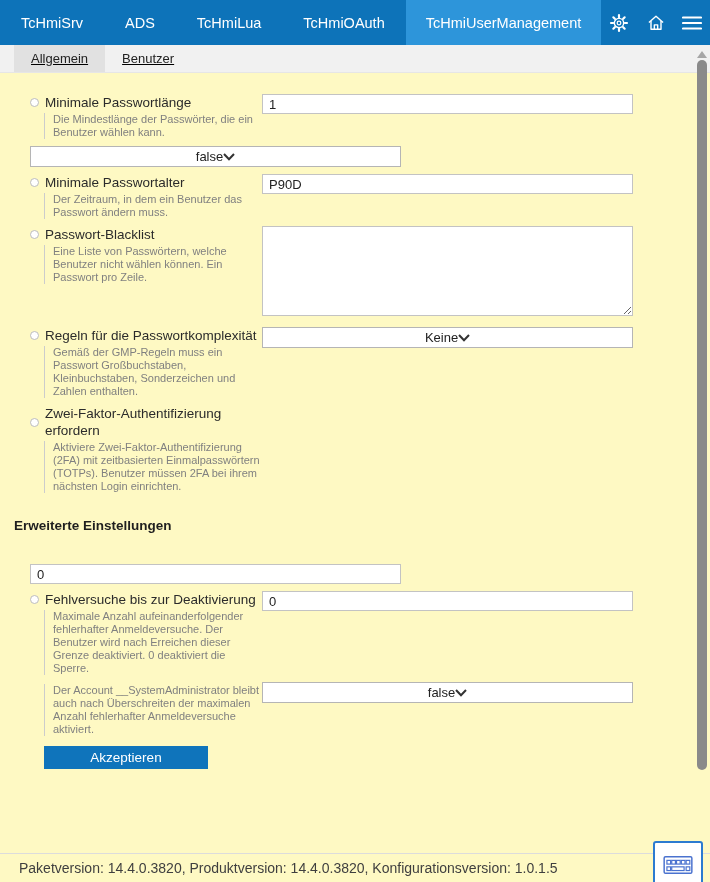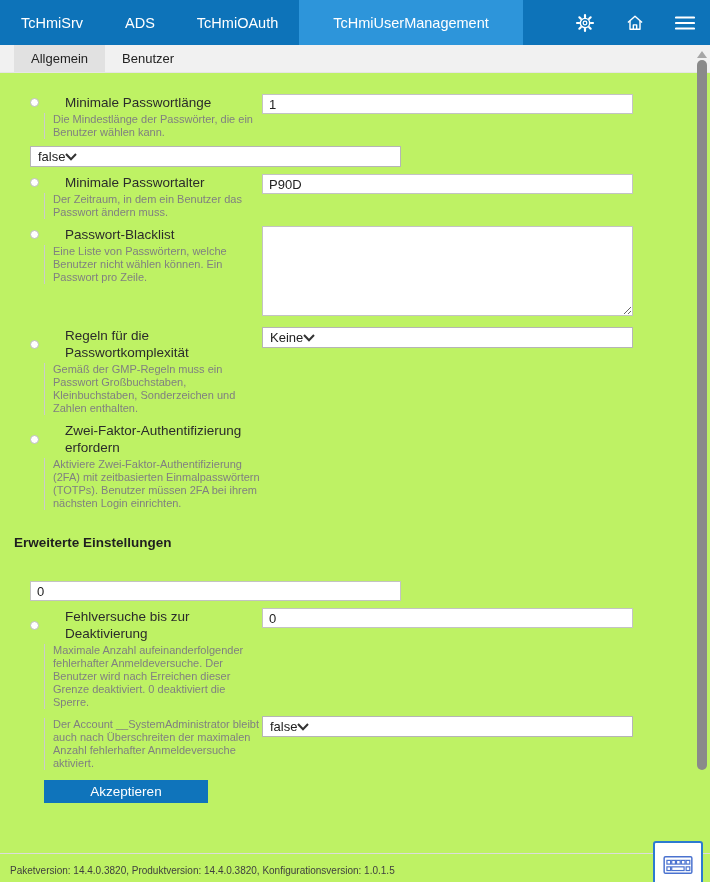--- a/index.html
+++ b/index.html
@@ -1,70 +1,70 @@
 <!DOCTYPE html>
 <html><head>
 <meta charset="utf-8">
 <style>
   * { margin:0; padding:0; box-sizing:border-box; }
   html,body { width:710px; height:882px; overflow:hidden; background:#fff;
               font-family:"Liberation Sans", sans-serif; }
-  .app { position:relative; width:710px; height:882px; overflow:hidden; background:#bef264; }
+  .app { position:relative; width:710px; height:882px; overflow:hidden; background:#fef9c3; }
 
   
   .topnav { display:flex; align-items:stretch; height:45px; background:#0d73b9; }
   .nav-tab { display:flex; align-items:center; padding:0 21px; color:#fff;
              font-size:14.5px; cursor:pointer; white-space:nowrap; }
-  .nav-tab.active { background:#2d95da; padding:0 34px; }
+  .nav-tab.active { background:#2d95da; padding:0 20px; }
   .nav-spacer { flex:1; }
   .nav-icon { display:flex; align-items:center; justify-content:center;
               width:50px; cursor:pointer; }
   .nav-icon svg { display:block; }
 
   
   .subtabs { display:flex; align-items:stretch; height:28px; background:#f1f1f1;
-             border-bottom:1px solid #e6e6e6; padding-left:14px; }
+             border-bottom:1px solid #e6e6e6; padding-left:14px;text-decoration:underline; }
   .subtab { display:flex; align-items:center; padding:0 17px; font-size:13px;
             color:#222; cursor:pointer; }
   .subtab.active { background:#e1e1e1; }
 
   
   .content { padding:21px 0 0 30px; }
   .field-row { display:flex; align-items:flex-start; margin-bottom:7px; }
   .field-left { width:232px; flex-shrink:0; }
-  .field-head { display:flex; align-items:center;gap:20px; }
+  .field-head { display:flex; align-items:center; }
   .radio-dot { width:9px; height:9px; border:1px solid #bdbdbd; border-radius:50%;
                flex-shrink:0; margin-right:6px; background:#fff; }
   .field-label { font-size:13.5px; line-height:17px; color:#2b2b2b; }
   .field-desc { margin-left:14px; margin-top:2px; padding-left:8px;
                 border-left:1px solid #ccc; font-size:11px; line-height:13px;
                 color:#808080; max-width:218px; }
   .field-control { width:371px; flex-shrink:0; }
   .text-input { width:371px; height:20px; border:1px solid #c3c3c3; background:#fff;
                 font-family:"Liberation Sans", sans-serif; font-size:13px;
                 color:#222; padding:1px 6px; outline:none; }
   .select-box { width:371px; height:21px; border:1px solid #b5b5b5; background:#fff;
-                display:flex; align-items:center; justify-content:flex-start;
+                display:flex; align-items:center; justify-content:center;
                 padding:0 7px; font-size:13px; color:#222; cursor:pointer; }
   .select-box svg { flex-shrink:0; }
   .blacklist-textarea { width:371px; height:90px; border:1px solid #c3c3c3;
                         resize:both; font-family:"Liberation Sans", sans-serif;
                         font-size:13px; padding:3px 6px; outline:none; }
   .section-heading { font-size:13.5px; font-weight:bold; color:#1f1f1f;
                      margin:24px 0 30px -16px; line-height:17px; }
 
   
   .accept-btn { display:block; margin:10px 0 0 14px; width:164px; height:23px;
                 background:#0f74bb; color:#fff; border:none; font-size:13.5px;
                 font-family:"Liberation Sans", sans-serif; cursor:pointer; }
 
   
   .footer-divider { position:absolute; left:0; right:0; bottom:28px; height:1px;
                     background:#dcdcdc; }
-  .footer-text { position:absolute; left:10px; bottom:6px; font-size:10px;
+  .footer-text { position:absolute; left:19px; bottom:6px; font-size:14px;
                  color:#3f3f3f; white-space:nowrap; }
 
   
   .scrollbar { position:absolute; top:45px; right:0; width:16px; bottom:0; }
   .scroll-up { position:absolute; top:6px; left:3px; width:0; height:0;
                border-left:5px solid transparent; border-right:5px solid transparent;
                border-bottom:7px solid #a6a6a6; cursor:pointer; }
   .scroll-thumb { position:absolute; top:15px; left:3px; width:10px; height:710px;
                   background:#8a8a8a; border-radius:5px; cursor:grab; }
 
@@ -74,20 +74,21 @@
              display:flex; align-items:center; justify-content:center; cursor:pointer; }
 </style>
 </head>
 <body>
 
 <div class="app">
 
   <header class="topnav">
     <div class="nav-tab">TcHmiSrv</div>
     <div class="nav-tab">ADS</div>
+    <div class="nav-tab">TcHmiLua</div>
     <div class="nav-tab">TcHmiOAuth</div>
     <div class="nav-tab active">TcHmiUserManagement</div>
     <div class="nav-spacer"></div>
     <div class="nav-icon">
       <svg width="20" height="20" viewBox="0 0 24 24" fill="none" stroke="#fff">
         <circle cx="12" cy="12" r="5.6" stroke-width="1.7"></circle>
         <circle cx="12" cy="12" r="2.2" stroke-width="1.5"></circle>
         <g stroke-width="2.6" stroke-linecap="round">
           <line x1="12" y1="2.4" x2="12" y2="5.0"></line>
           <line x1="12" y1="19.0" x2="12" y2="21.6"></line>

